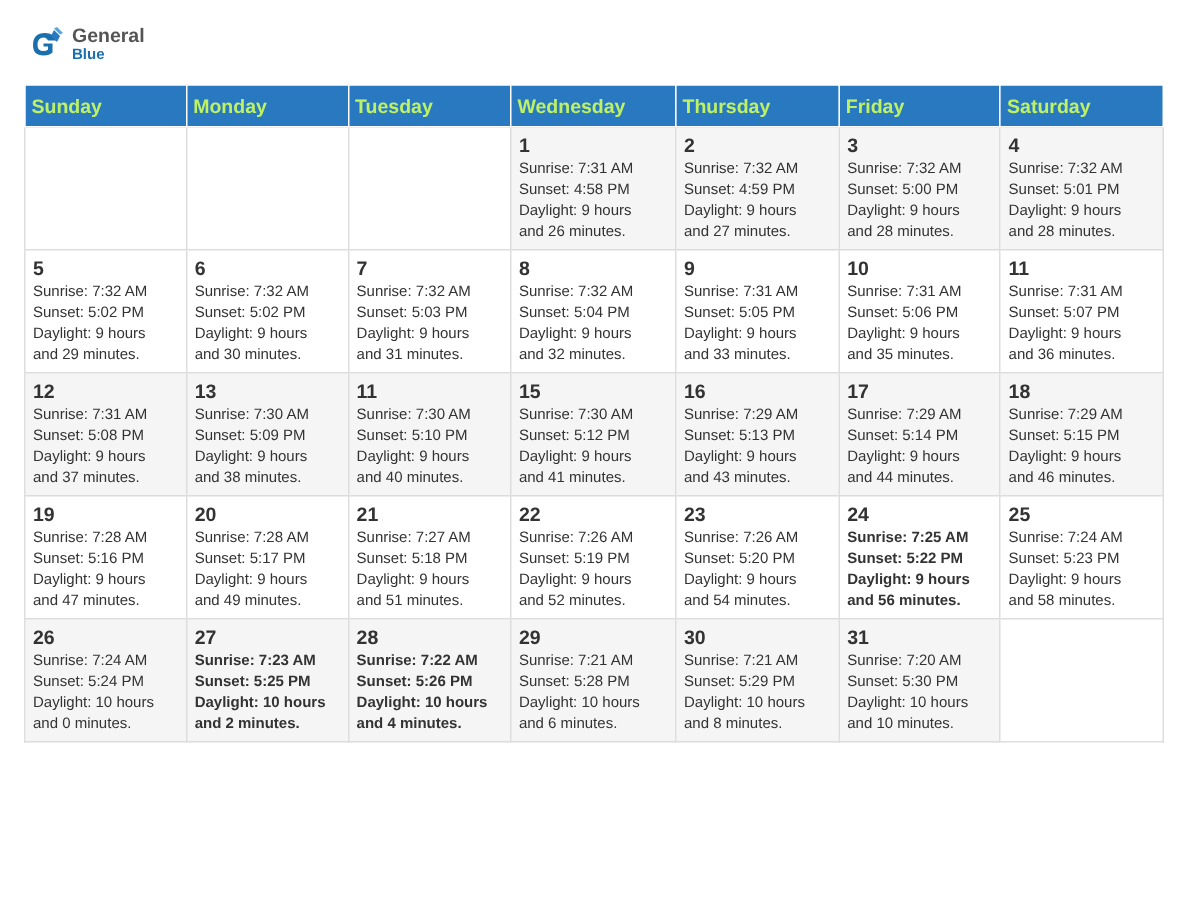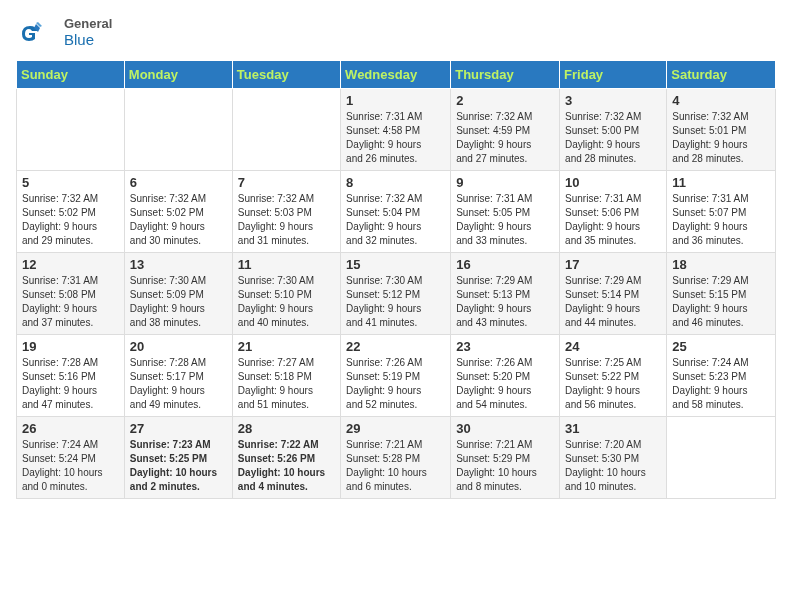--- a/index.html
+++ b/index.html
@@ -11,22 +11,22 @@
       padding: 16px;
     }
     .header {
       display: flex;
       justify-content: space-between;
       align-items: flex-start;
       margin-bottom: 12px;
     }
     .logo {
       display: flex;
-      align-items: flex-end;
-      gap: 20px;
+      align-items: flex-start;
+      gap: 4px;
     }
     .logo-icon {
       width: 28px;
       height: 28px;
     }
     .title-block { text-align: right; }
     .month-title {
       font-size: 32px;
       font-weight: bold;
       color: #333;
@@ -82,21 +82,21 @@
 
 <div class="header">
   <div class="logo">
     <svg class="logo-icon" viewBox="0 0 28 28" xmlns="http://www.w3.org/2000/svg">
       <path d="M6 14 Q6 6 14 6 Q20 6 22 11 L16 11 Q15 9 13 9 Q9 9 9 14 Q9 18 13 18 Q15 18 16 17 L16 15 L13 15 L13 13 L19 13 L19 19 Q17 21 13 21 Q6 21 6 14Z" fill="#1a6faf"></path>
       <path d="M20 4 L24 8 L22 12 L18 8Z" fill="#2979c0"></path>
       <path d="M22 2 L26 6 L24 7 L20 3Z" fill="#5ba3d9"></path>
     </svg>
     <div>
       <div style="font-size:13px;font-weight:bold;color:#555;">General</div>
-      <div style="font-size:15px;font-weight:normal;color:#1a6faf;">Blue</div>
+      <div style="font-size:10px;font-weight:bold;color:#1a6faf;">Blue</div>
     </div>
   </div>
   <div class="title-block">
     <div class="month-title"></div>
     <div class="subtitle"></div>
   </div>
 </div>
 
 <table>
   <thead>
@@ -277,21 +277,21 @@
         </td>
         <td>
           <span class="day-num">23</span>
           <div class="day-info" style="white-space: pre-line;">Sunrise: 7:26 AM
 Sunset: 5:20 PM
 Daylight: 9 hours
 and 54 minutes.</div>
         </td>
         <td>
           <span class="day-num">24</span>
-          <div class="day-info" style="white-space: pre-line;">Sunrise: 7:25 AM
+          <div class="day-info" style="white-space: pre-line; font-weight: bold;">Sunrise: 7:25 AM
 Sunset: 5:22 PM
 Daylight: 9 hours
 and 56 minutes.</div>
         </td>
         <td>
           <span class="day-num">25</span>
           <div class="day-info" style="white-space: pre-line;">Sunrise: 7:24 AM
 Sunset: 5:23 PM
 Daylight: 9 hours
 and 58 minutes.</div>

